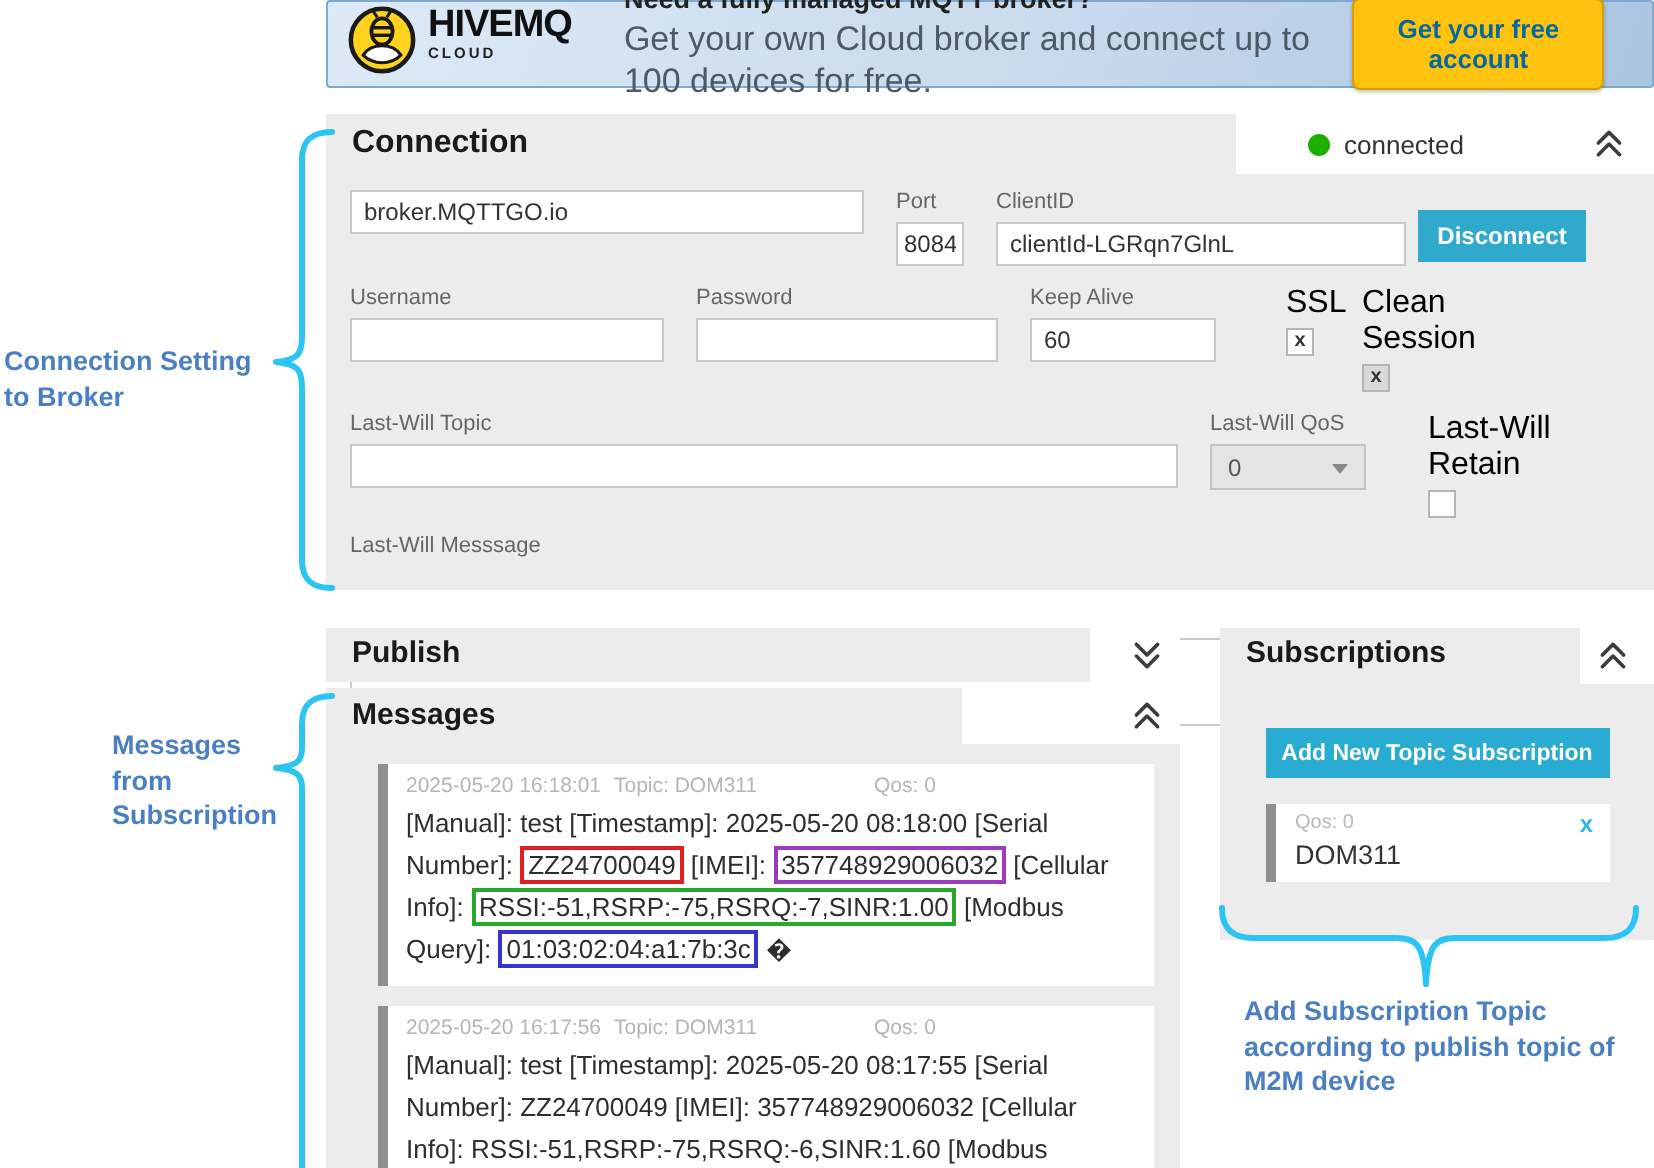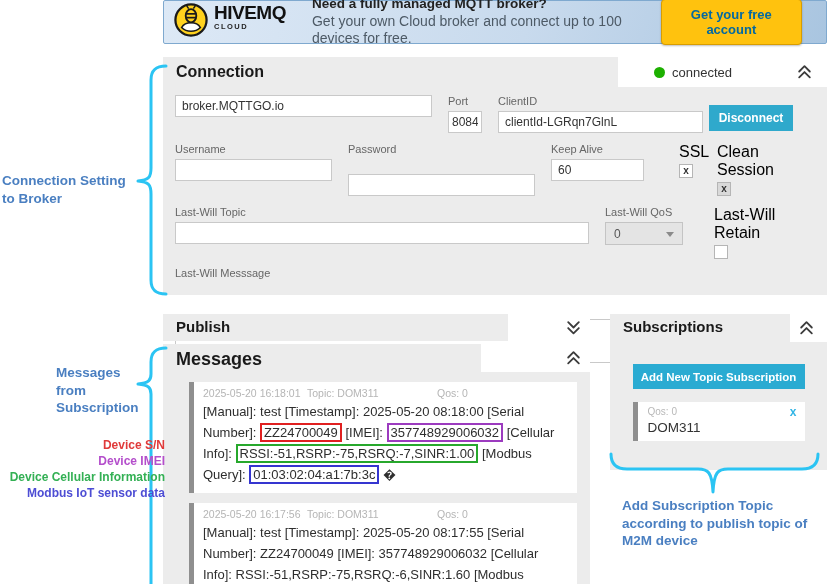--- a/index.html
+++ b/index.html
@@ -11,21 +11,21 @@
   .banner { position:absolute; left:163px; top:0; width:664px; height:44px;
     background: linear-gradient(110deg,#dde9f6 0%,#c8daed 55%,#a9c5e0 100%);
     border:1px solid #7fa9cf; border-radius:2px;
     display:flex; align-items:center; padding:0 10px; }
   .logo-wrap { display:flex; align-items:flex-start; gap:6px; cursor:pointer; }
   .logo-text { display:flex; flex-direction:column; line-height:1; }
   .logo-title { font-size:19px; font-weight:bold; color:#111; letter-spacing:-0.5px; }
   .logo-sub { font-size:7.5px; font-weight:bold; color:#222; letter-spacing:1.5px; margin-top:1px; }
   .banner-copy { margin-left:26px; line-height:1.25; }
   .banner-headline { font-size:13.5px; font-weight:bold; color:#222; }
-  .banner-subheadline { font-size:14px; color:#4d5a66; }
+  .banner-subheadline { font-size:17px; color:#4d5a66; }
   .banner-cta { margin-left:auto; margin-right:14px; background:#ffc20e; border:1px solid #d99d00;
     border-radius:4px; padding:7px 13px; font-size:13px; font-weight:bold; color:#0369a1; cursor:pointer;
     box-shadow:0 1px 2px rgba(0,0,0,.25); }
 
   
   .sec-title { font-size:16px; font-weight:bold; color:#1a1a1a; }
   .chev { width:17px; height:17px; cursor:pointer; }
   .chev polyline { fill:none; stroke:#3c3c3c; stroke-width:1.7; stroke-linecap:round; stroke-linejoin:round; }
 
   
@@ -52,21 +52,21 @@
     font-size:12px; color:#555; padding:4px 0 0 8px; cursor:pointer; }
   .select-arrow { position:absolute; right:8px; top:9px; width:0; height:0;
     border-left:4px solid transparent; border-right:4px solid transparent; border-top:5px solid #8a8a8a; }
   .disconnect-btn { position:absolute; right:34px; top:48px; width:84px; height:26px; background:#2fa9cc;
     color:#fff; border:none; font-size:12px; font-weight:bold; cursor:pointer; font-family:"Liberation Sans",sans-serif; }
   .lw-textarea { width:627px; height:44px; border:1px solid #c9c9c9; background:#fff; resize:both;
     font-family:"Liberation Sans",sans-serif; font-size:12px; color:#333; }
 
   
   .pub-bar { position:absolute; left:163px; top:314px; width:427px; height:27px; background:#fff; }
-  .pub-bar .bar-gray { width:345px; height:27px; background:#ececec; padding:4px 0 0 13px; }
+  .pub-bar .bar-gray { width:382px; height:27px; background:#ececec; padding:4px 0 0 13px; }
   .pub-bar .chev { position:absolute; right:8px; top:5px; }
 
   .msgs { position:absolute; left:163px; top:344px; width:427px; height:240px; }
   .msgs-header { position:relative; height:28px; background:#fff; }
   .msgs-header .bar-gray { width:318px; height:28px; background:#ececec; padding:5px 0 0 13px; }
   .msgs-header .chev { position:absolute; right:8px; top:5px; }
   .msgs-body { height:212px; background:#ececec; overflow:hidden; }
   .msg-card { margin:10px 13px 0 26px; background:#fff; border-left:5px solid #8f8f8f;
     padding:5px 9px 8px 9px; min-height:88px; }
   .msg-meta { display:flex; font-size:10.5px; color:#b5b5b5; margin-bottom:2px; }
@@ -156,21 +156,21 @@
         <label>ClientID</label>
         <input type="text" value="clientId-LGRqn7GlnL" style="">
       </div>
     </div>
 
     <div class="frow" style="margin-top:10px;">
       <div class="field" style="width:157px;">
         <label>Username</label>
         <input type="text" value="" style="">
       </div>
-      <div class="field gap16" style="width:187px;justify-content:space-between;">
+      <div class="field gap16" style="width:151px;">
         <label>Password</label>
         <input type="password" value="" style="">
       </div>
       <div class="field gap16" style="width:93px;">
         <label>Keep Alive</label>
         <input type="text" value="60" style="">
       </div>
       <div class="checkfield" style="margin-left:35px; width:30px;">
         <label>SSL</label>
         <span class="checkbox">x</span>
@@ -213,21 +213,21 @@
     </div>
     <svg class="chev" viewBox="0 0 16 16">
       <polyline points="3,3 8,8 13,3"></polyline>
         <polyline points="3,8.5 8,13.5 13,8.5"></polyline>
     </svg>
   </div>
 
   <div class="msgs">
     <div class="msgs-header">
       <div class="bar-gray">
-        <span class="sec-title" style="font-size:18px;">Messages</span>
+        <span class="sec-title" style="font-size:15px;">Messages</span>
       </div>
       <svg class="chev" viewBox="0 0 16 16">
         <polyline points="3,8 8,3 13,8"></polyline>
           <polyline points="3,13.5 8,8.5 13,13.5"></polyline>
       </svg>
     </div>
     <div class="msgs-body">
 
       <div class="msg-card">
         <div class="msg-meta">
@@ -278,21 +278,15 @@
   </svg>
   <svg class="brace" style="left:136px; top:346px;" width="32" height="238">
     <path d="M30,2 C19,2 15,7 15,16 L15,28 C15,34 13,37 2,38 C13,39 15,42 15,48 L15,238" stroke="#2bc4f3"></path>
   </svg>
   <svg class="brace" style="left:608px; top:452px;" width="214" height="46">
     <path d="M3,2 C3,13 9,17 19,17 L90,17 C100,17 104,20 105,40 C106,20 110,17 120,17 L194,17 C204,17 210,13 210,2" stroke="#2bc4f3"></path>
   </svg>
 
   <div class="note note-msgs" style="color: rgb(74, 127, 193);">Messages from Subscription</div>
   <div class="note note-conn" style="color: rgb(74, 127, 193);">Connection Setting to Broker</div>
-  <div class="legend">
-    <div style="color: rgb(224, 58, 58);">Device S/N</div>
-    <div style="color: rgb(180, 78, 203);">Device IMEI</div>
-    <div style="color: rgb(51, 176, 84);">Device Cellular Information</div>
-    <div style="color: rgb(77, 77, 212);">Modbus IoT sensor data</div>
-  </div>
   <div class="note note-subs" style="color: rgb(74, 127, 193);">Add Subscription Topic according to publish topic of M2M device</div>
 
 </div>
 
 </body></html>

